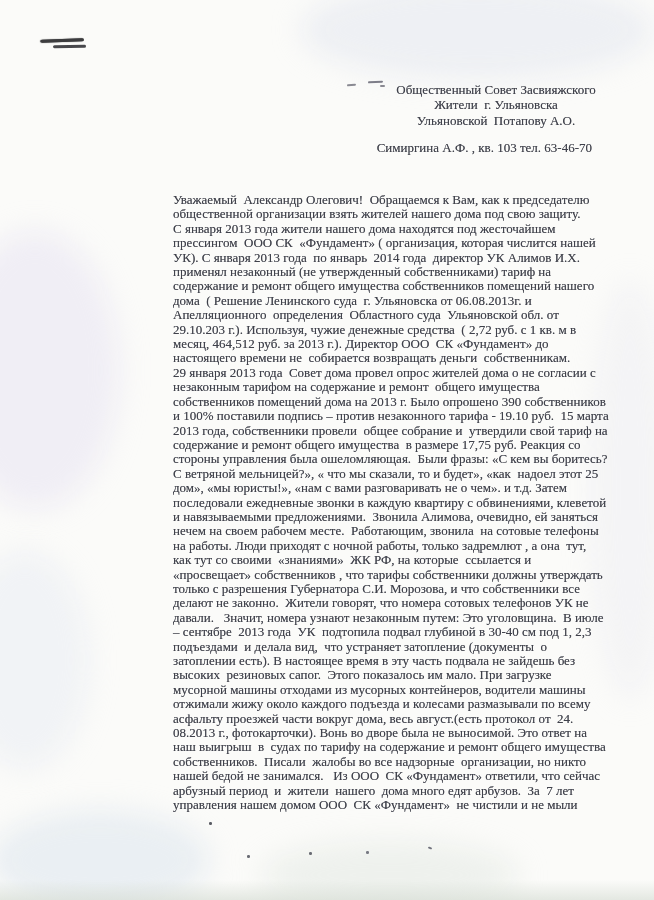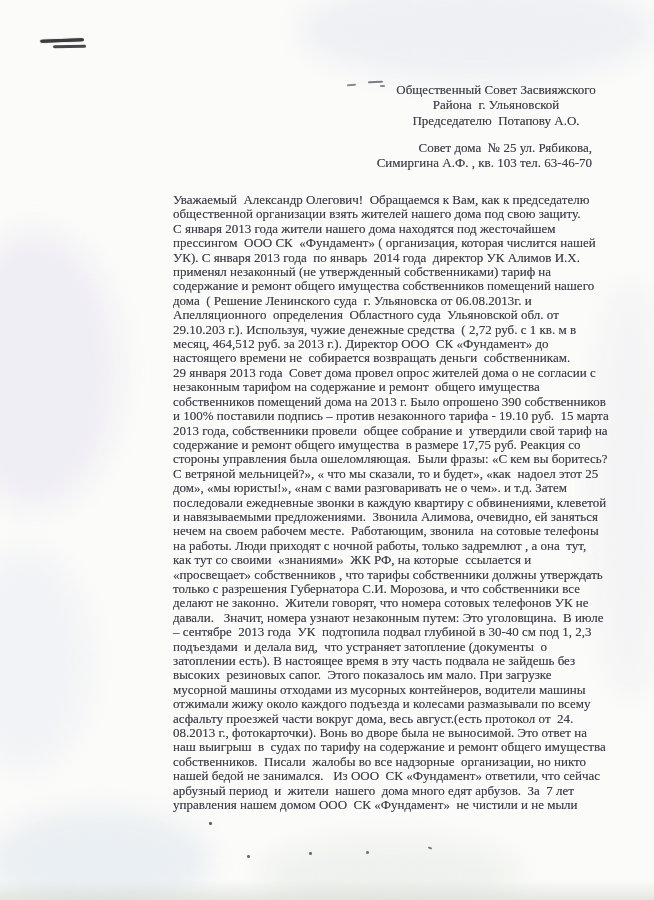--- a/index.html
+++ b/index.html
@@ -79,19 +79,19 @@
   <div class="pen-dash d1"></div>
   <div class="pen-dash d2"></div>
   <div class="pen-dash d3"></div>
 
   <div class="dot t1"></div>
   <div class="dot t2"></div>
   <div class="dot t3"></div>
   <div class="dot t4"></div>
   <div class="dot t5"></div>
 
-  <div class="addr addr-recipient"><div class="line">Общественный Совет Засвияжского</div><div class="line">Района  г. Ульяновской</div><div class="line">Председателю  Потапову А.О.</div></div>
+  <div class="addr addr-recipient"><div class="line">Общественный Совет Засвияжского</div><div class="line">Жители  г. Ульяновска</div><div class="line">Ульяновской  Потапову А.О.</div></div>
 
-  <div class="addr addr-sender"><div class="line">Совет дома  № 25 ул. Рябикова,</div><div class="line">Симиргина А.Ф. , кв. 103 тел. 63-46-70</div></div>
+  <div class="addr addr-sender"><div class="line">Симиргина А.Ф. , кв. 103 тел. 63-46-70</div></div>
 
   <div class="letter-body"><div class="line">Уважаемый  Александр Олегович!  Обращаемся к Вам, как к председателю</div><div class="line">общественной организации взять жителей нашего дома под свою защиту.</div><div class="line">С января 2013 года жители нашего дома находятся под жесточайшем</div><div class="line">прессингом  ООО СК  «Фундамент» ( организация, которая числится нашей</div><div class="line">УК). С января 2013 года  по январь  2014 года  директор УК Алимов И.Х.</div><div class="line">применял незаконный (не утвержденный собственниками) тариф на</div><div class="line">содержание и ремонт общего имущества собственников помещений нашего</div><div class="line">дома  ( Решение Ленинского суда  г. Ульяновска от 06.08.2013г. и</div><div class="line">Апелляционного  определения  Областного суда  Ульяновской обл. от</div><div class="line">29.10.203 г.). Используя, чужие денежные средства  ( 2,72 руб. с 1 кв. м в</div><div class="line">месяц, 464,512 руб. за 2013 г.). Директор ООО  СК «Фундамент» до</div><div class="line">настоящего времени не  собирается возвращать деньги  собственникам.</div><div class="line">29 января 2013 года  Совет дома провел опрос жителей дома о не согласии с</div><div class="line">незаконным тарифом на содержание и ремонт  общего имущества</div><div class="line">собственников помещений дома на 2013 г. Было опрошено 390 собственников</div><div class="line">и 100% поставили подпись – против незаконного тарифа - 19.10 руб.  15 марта</div><div class="line">2013 года, собственники провели  общее собрание и  утвердили свой тариф на</div><div class="line">содержание и ремонт общего имущества  в размере 17,75 руб. Реакция со</div><div class="line">стороны управления была ошеломляющая.  Были фразы: «С кем вы боритесь?</div><div class="line">С ветряной мельницей?», « что мы сказали, то и будет», «как  надоел этот 25</div><div class="line">дом», «мы юристы!», «нам с вами разговаривать не о чем». и т.д. Затем</div><div class="line">последовали ежедневные звонки в каждую квартиру с обвинениями, клеветой</div><div class="line">и навязываемыми предложениями.  Звонила Алимова, очевидно, ей заняться</div><div class="line">нечем на своем рабочем месте.  Работающим, звонила  на сотовые телефоны</div><div class="line">на работы. Люди приходят с ночной работы, только задремлют , а она  тут,</div><div class="line">как тут со своими  «знаниями»  ЖК РФ, на которые  ссылается и</div><div class="line">«просвещает» собственников , что тарифы собственники должны утверждать</div><div class="line">только с разрешения Губернатора С.И. Морозова, и что собственники все</div><div class="line">делают не законно.  Жители говорят, что номера сотовых телефонов УК не</div><div class="line">давали.   Значит, номера узнают незаконным путем: Это уголовщина.  В июле</div><div class="line">– сентябре  2013 года  УК  подтопила подвал глубиной в 30-40 см под 1, 2,3</div><div class="line">подъездами  и делала вид,  что устраняет затопление (документы  о</div><div class="line">затоплении есть). В настоящее время в эту часть подвала не зайдешь без</div><div class="line">высоких  резиновых сапог.  Этого показалось им мало. При загрузке</div><div class="line">мусорной машины отходами из мусорных контейнеров, водители машины</div><div class="line">отжимали жижу около каждого подъезда и колесами размазывали по всему</div><div class="line">асфальту проезжей части вокруг дома, весь август.(есть протокол от  24.</div><div class="line">08.2013 г., фотокарточки). Вонь во дворе была не выносимой. Это ответ на</div><div class="line">наш выигрыш  в  судах по тарифу на содержание и ремонт общего имущества</div><div class="line">собственников.  Писали  жалобы во все надзорные  организации, но никто</div><div class="line">нашей бедой не занимался.   Из ООО  СК «Фундамент» ответили, что сейчас</div><div class="line">арбузный период  и  жители  нашего  дома много едят арбузов.  За  7 лет</div><div class="line">управления нашем домом ООО  СК «Фундамент»  не чистили и не мыли</div></div>
 
 </div>
 
 </body></html>

